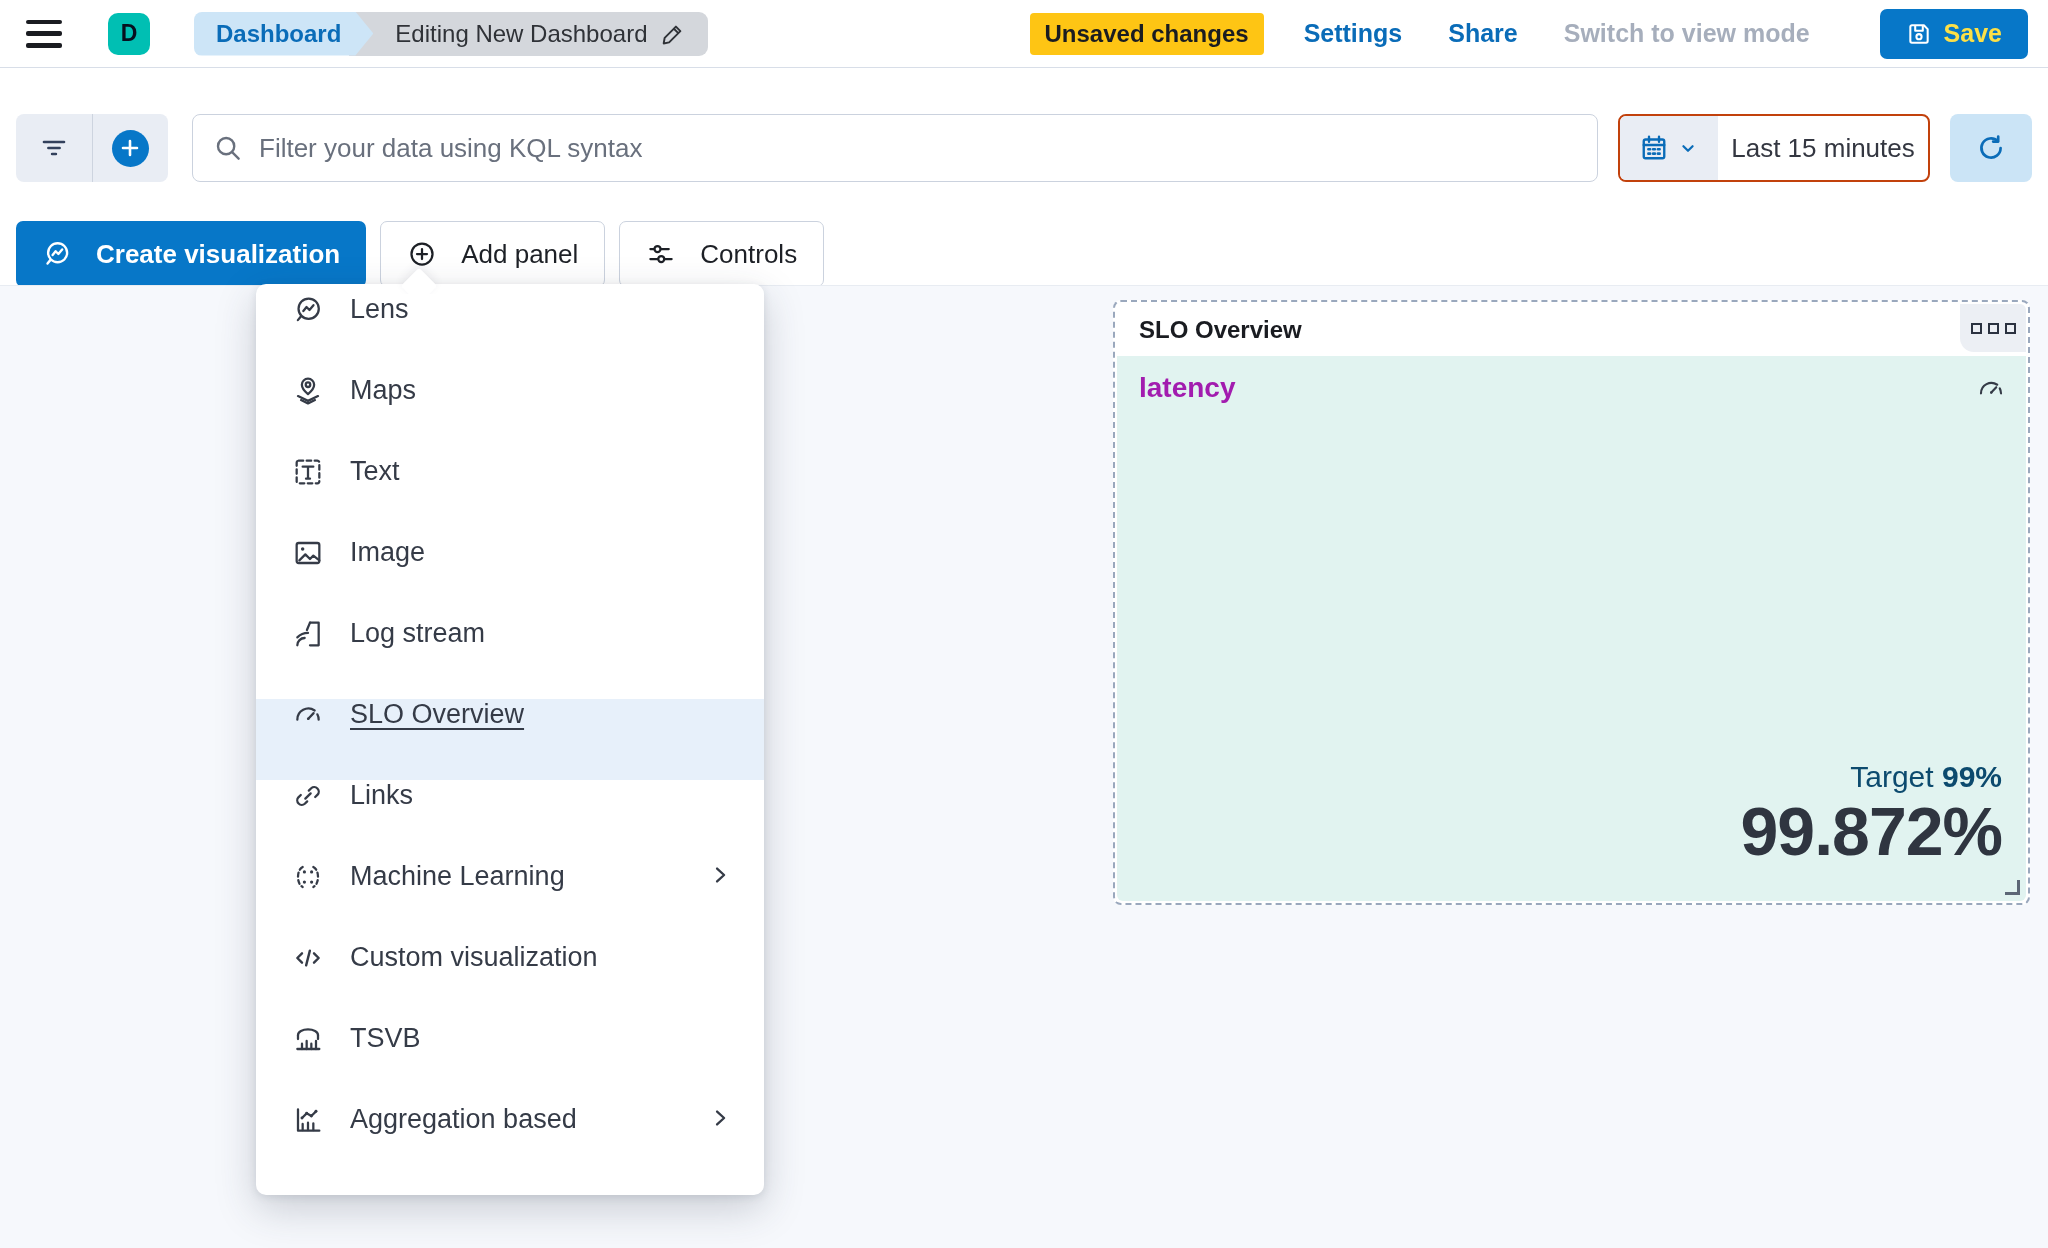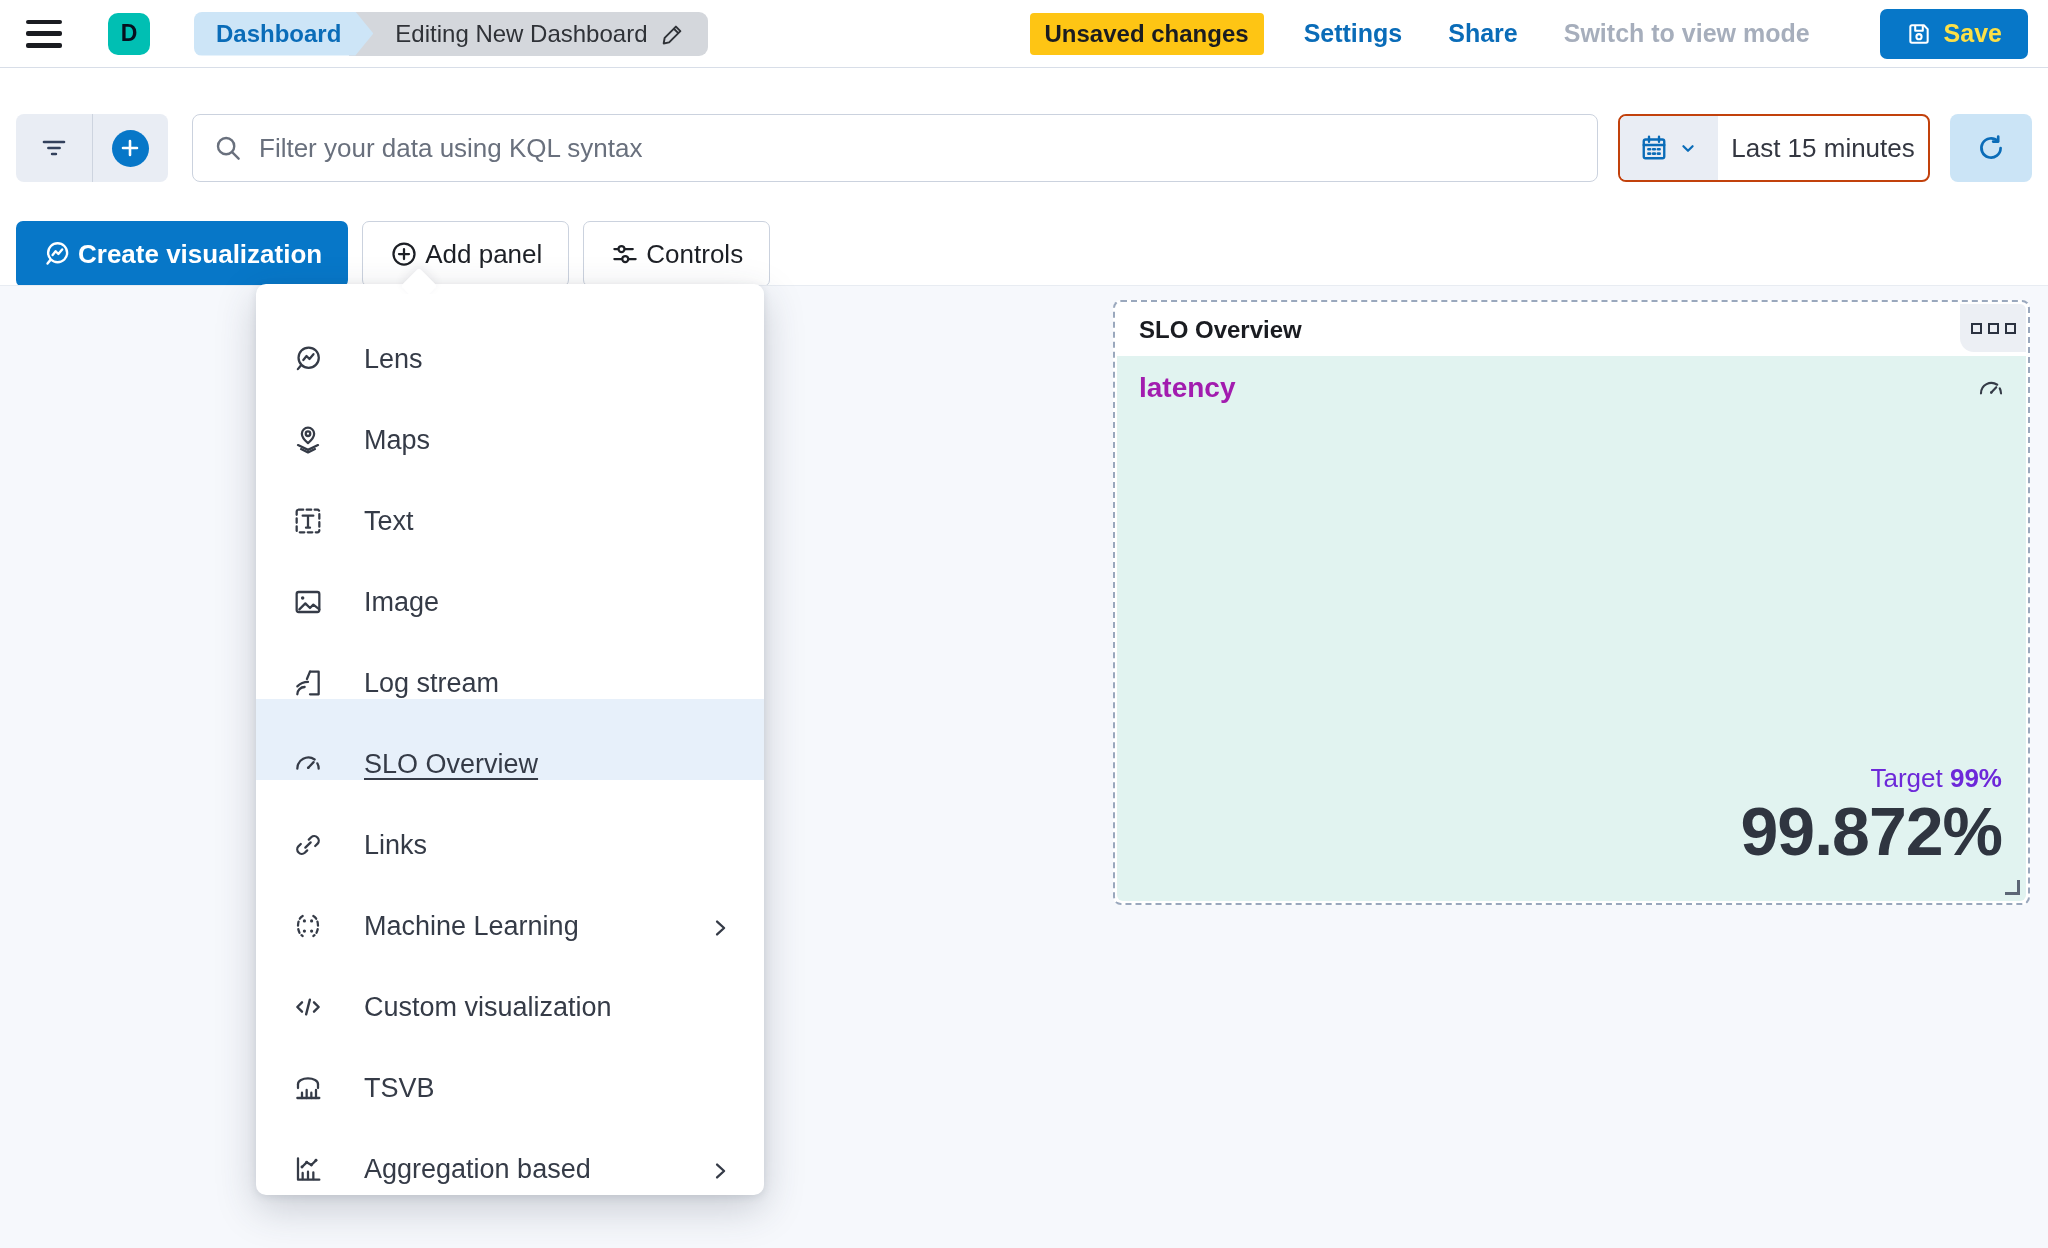--- a/index.html
+++ b/index.html
@@ -84,21 +84,21 @@
     flex:1; display:flex; align-items:center; justify-content:center;
     font-size:26px; color:#343741; cursor:pointer;
   }
   .btn-refresh {
     margin-left:20px; width:82px; height:68px; flex:none; border:none; border-radius:8px;
     background:#CBE4F6; display:flex; align-items:center; justify-content:center; cursor:pointer;
   }
 
   
   .actions { display:flex; align-items:center; margin:31px 16px 0 16px; height:66px; }
-  .btn { height:66px; border-radius:7px; display:flex; align-items:center; gap:6px;
+  .btn { height:66px; border-radius:7px; display:flex; align-items:center; gap:24px;
          font-size:26px; cursor:pointer; padding:0 26px; }
   .btn-primary { background:#0777C8; color:#fff; font-weight:600; }
   .btn-light { background:#fff; border:1px solid #CBD2DE; color:#1d2026; font-weight:500; margin-left:14px; }
 
   
   .canvas {
     position:absolute; left:0; right:0; top:285px; bottom:0;
     background:#F6F8FC; border-top:1px solid #E8ECF2; z-index:1;
   }
 
@@ -108,21 +108,21 @@
     background:#fff; border-radius:10px;
     box-shadow:0 14px 40px rgba(45,55,75,.22), 0 2px 8px rgba(45,55,75,.12);
     padding:10px 0;
   }
   .popover::before {
     content:""; position:absolute; top:-11px; left:150px; width:26px; height:26px;
     background:#fff; transform:rotate(45deg); border-radius:3px;
     box-shadow:-3px -3px 8px rgba(45,55,75,.08);
   }
   .menu-item {
-    height:81px; display:flex; align-items:flex-end; gap:40px;
+    height:81px; display:flex; align-items:flex-start; gap:26px;
     padding:0 30px 0 36px; cursor:pointer; position:relative; z-index:1; background:#fff;
   }
   .menu-item.selected { background:#E7F0FA; }
   .menu-item.selected .mi-label { text-decoration:underline; text-underline-offset:5px; }
   .mi-label { font-size:27px; color:#353b47; }
   .mi-chevron { margin-left:auto; }
 
   
   .slo-panel {
     position:absolute; left:1113px; top:300px; width:917px; height:605px; z-index:5;
@@ -136,21 +136,21 @@
     display:flex; align-items:center; justify-content:center; gap:6px; cursor:pointer;
   }
   .slo-options i { width:11px; height:11px; border:2.5px solid #2b3240; display:block; }
   .slo-body {
     position:absolute; left:2px; right:2px; top:54px; bottom:2px;
     background:#E1F3F0; border-radius:0 0 6px 6px;
   }
   .slo-metric-name { position:absolute; left:22px; top:16px; font-weight:700; font-size:28px; color:#a21caf; }
   .slo-gauge { position:absolute; right:20px; top:18px; }
   .slo-values { position:absolute; right:24px; bottom:34px; text-align:right; }
-  .slo-target { font-size:26px; color:#6d28d9; }
+  .slo-target { font-size:30px; color:#0c4a6e; }
   .slo-target b { font-weight:700; }
   .slo-big { font-size:68px; font-weight:800; color:#2f3540; letter-spacing:-1px; line-height:1.05; margin-top:2px; }
   .slo-resize {
     position:absolute; right:6px; bottom:6px; width:15px; height:15px;
     border-right:3.5px solid #5c6676; border-bottom:3.5px solid #5c6676; cursor:nwse-resize;
   }
 </style>
 </head>
 <body>
 

